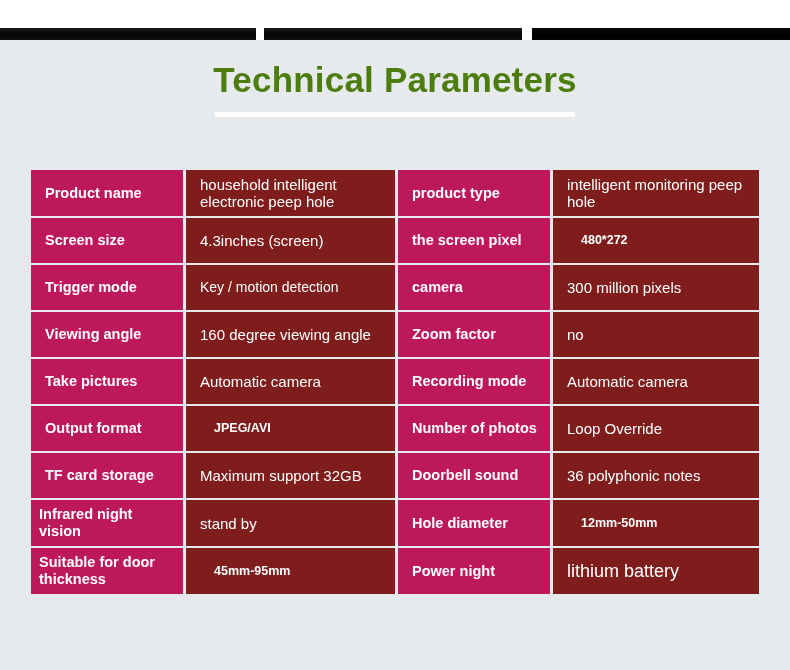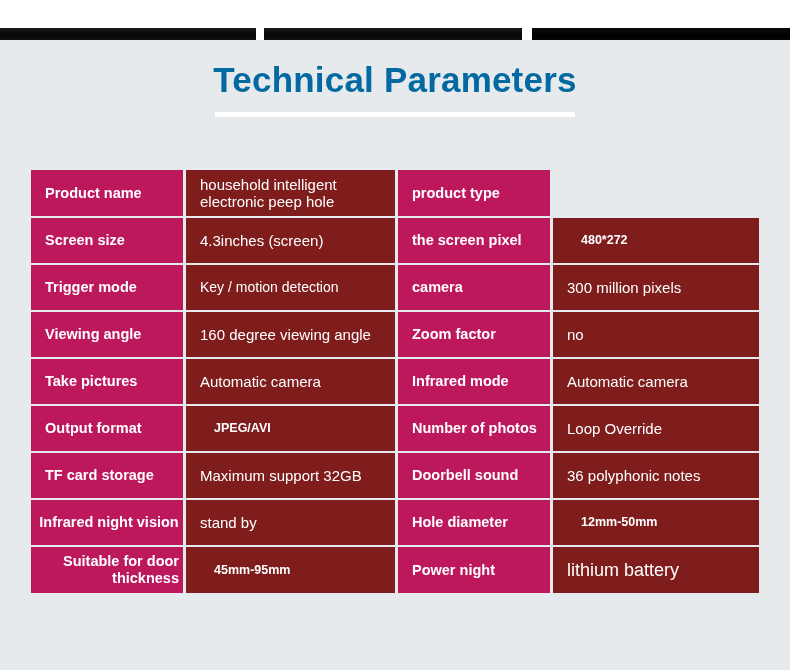--- a/index.html
+++ b/index.html
@@ -44,21 +44,21 @@
   .title-block {
     position: absolute;
     top: 58px;
     left: 0;
     width: 790px;
     text-align: center;
   }
   .title {
     font-size: 35px;
     font-weight: bold;
-    color: #0369a1;
+    color: #4d7c0f;
     letter-spacing: 0.2px;
     line-height: 44px;
     font-family: "Liberation Sans", sans-serif;
   }
   .title-underline {
     width: 360px;
     height: 5px;
     background: #ffffff;
     margin: 10px auto 0 auto;
   }
@@ -93,23 +93,23 @@
   }
   .value {
     background: #7f1d1d;
     color: #ffffff;
     font-size: 15px;
     line-height: 17px;
     padding: 6px 10px 6px 14px;
   }
   .label.center-2l {
     justify-content: center;
-    text-align: right;
+    text-align: left;
     padding-left: 8px;
-    padding-right: 4px;
+    padding-right: 20px;
   }
   .value.small-bold {
     font-size: 12.5px;
     font-weight: bold;
     padding-left: 28px;
   }
   .value.big {
     font-size: 18px;
   }
   .value.bold {
@@ -139,20 +139,21 @@
     <div class="title">Technical Parameters</div>
     <div class="title-underline"></div>
   </div>
 
   <div class="table" id="spec-table">
       <div class="trow">
         <div class="cell label c-label-l">Product name</div>
         <div class="cell value c-value-l">household intelligent electronic peep hole</div>
         <div class="gap-mid"></div>
         <div class="cell label c-label-r">product type</div>
+        <div class="cell value c-value-r">intelligent monitoring peep hole</div>
       </div>
       <div class="trow">
         <div class="cell label c-label-l">Screen size</div>
         <div class="cell value c-value-l">4.3inches (screen)</div>
         <div class="gap-mid"></div>
         <div class="cell label c-label-r">the screen pixel</div>
         <div class="cell value c-value-r small-bold">480*272</div>
       </div>
       <div class="trow">
         <div class="cell label c-label-l">Trigger mode</div>
@@ -165,21 +166,21 @@
         <div class="cell label c-label-l">Viewing angle</div>
         <div class="cell value c-value-l">160 degree viewing angle</div>
         <div class="gap-mid"></div>
         <div class="cell label c-label-r">Zoom factor</div>
         <div class="cell value c-value-r">no</div>
       </div>
       <div class="trow">
         <div class="cell label c-label-l">Take pictures</div>
         <div class="cell value c-value-l">Automatic camera</div>
         <div class="gap-mid"></div>
-        <div class="cell label c-label-r">Infrared mode</div>
+        <div class="cell label c-label-r">Recording mode</div>
         <div class="cell value c-value-r">Automatic camera</div>
       </div>
       <div class="trow">
         <div class="cell label c-label-l">Output format</div>
         <div class="cell value c-value-l small-bold">JPEG/AVI</div>
         <div class="gap-mid"></div>
         <div class="cell label c-label-r">Number of photos</div>
         <div class="cell value c-value-r">Loop Override</div>
       </div>
       <div class="trow">

